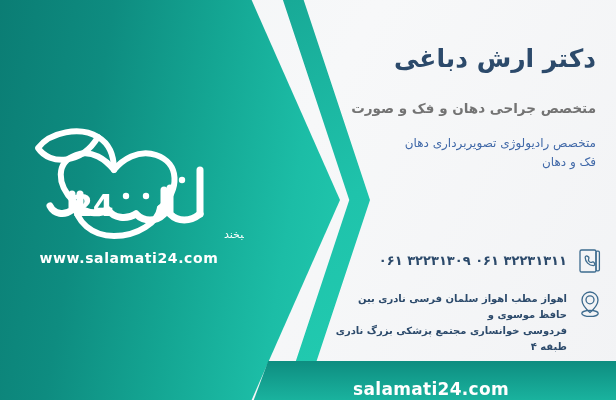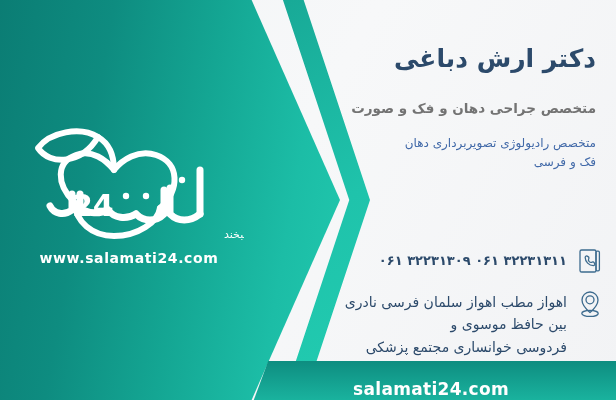--- a/index.html
+++ b/index.html
@@ -129,25 +129,26 @@
 
   .icon-box {
     width: 28px;
     height: 30px;
     flex: 0 0 28px;
     display: flex;
     align-items: center;
     justify-content: center;
   }
   .contact-text {
-    font-size: 14px;
+    font-size: 10px;
     color: #2c4a6b;
     line-height: 1.6;
     padding-top: 2px;
     max-width: 232px;
+    font-weight: bold;
   }
   .phone-text {
     font-size: 13px;
     font-weight: bold;
     letter-spacing: 0.4px;
     white-space: nowrap;
     padding-top: 5px;
   }
 
   
@@ -219,21 +220,21 @@
   </div>
 
   <div class="content">
 
     <div class="doc-name">دکتر ارش  دباغی</div>
 
     <div class="specialty-main">متخصص جراحی دهان و فک و صورت</div>
 
     <div class="specialty-sub">
       <div>متخصص رادیولوژی تصویربرداری دهان</div>
-      <div>فک و فرسی</div>
+      <div>فک و دهان</div>
     </div>
 
     <div class="contact-row row-phone">
       <div class="icon-box">
         <svg width="24" height="26" viewBox="0 0 24 26">
           <rect x="2" y="2" width="16" height="22" rx="1.6" fill="none" stroke="#3d6b8e" stroke-width="1.3"></rect>
           <rect x="18" y="3.2" width="3.4" height="19.6" rx="1.2" fill="none" stroke="#3d6b8e" stroke-width="1.3"></rect>
           <path d="M7.2 9.5 C7.2 8.4, 8.2 7.6, 9.2 8.1 L10.4 8.9 C11 9.3, 11.1 10.1, 10.7 10.7
                    C10.2 11.6, 10.4 12.8, 11.2 13.6 C12 14.4, 13.2 14.6, 14.1 14.1
                    C14.7 13.7, 15.5 13.8, 15.9 14.4 L16.7 15.6 C17.2 16.6, 16.4 17.6, 15.3 17.6

